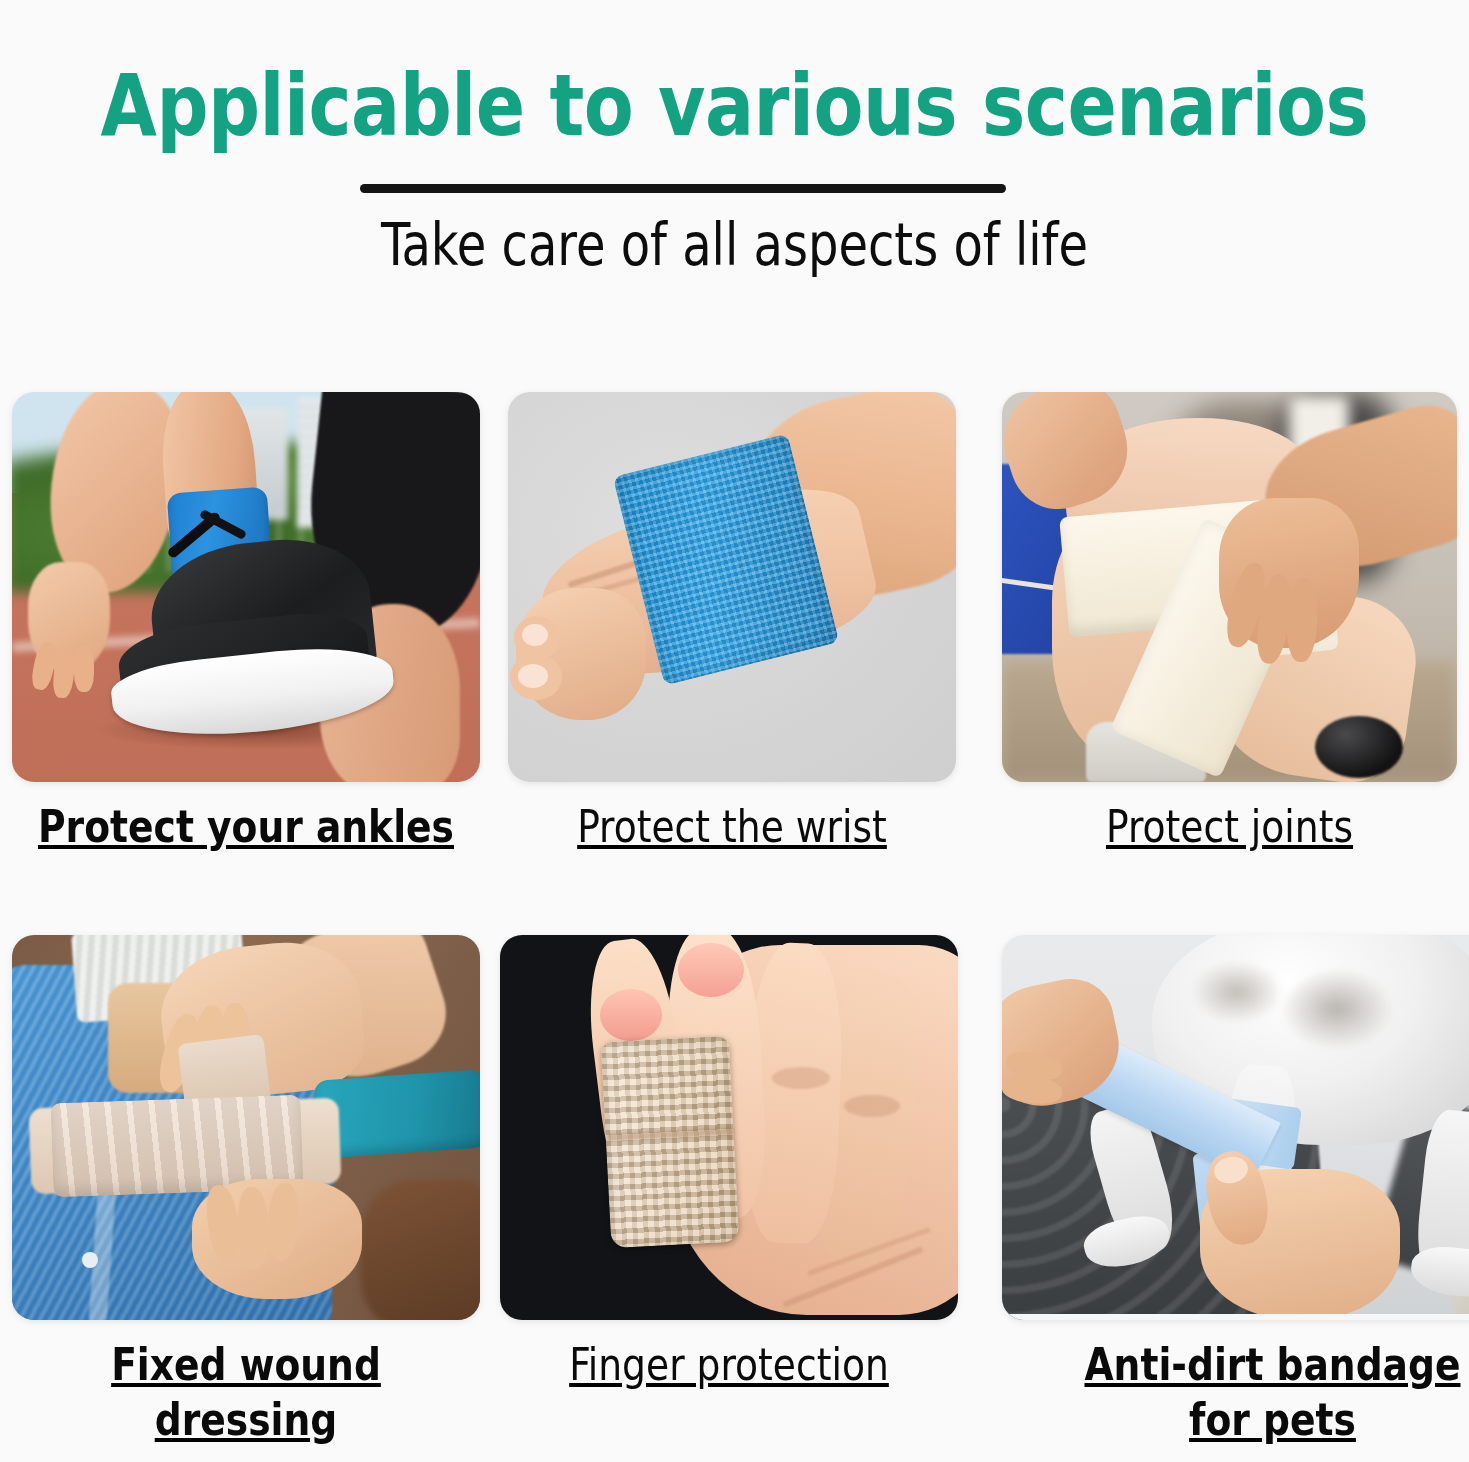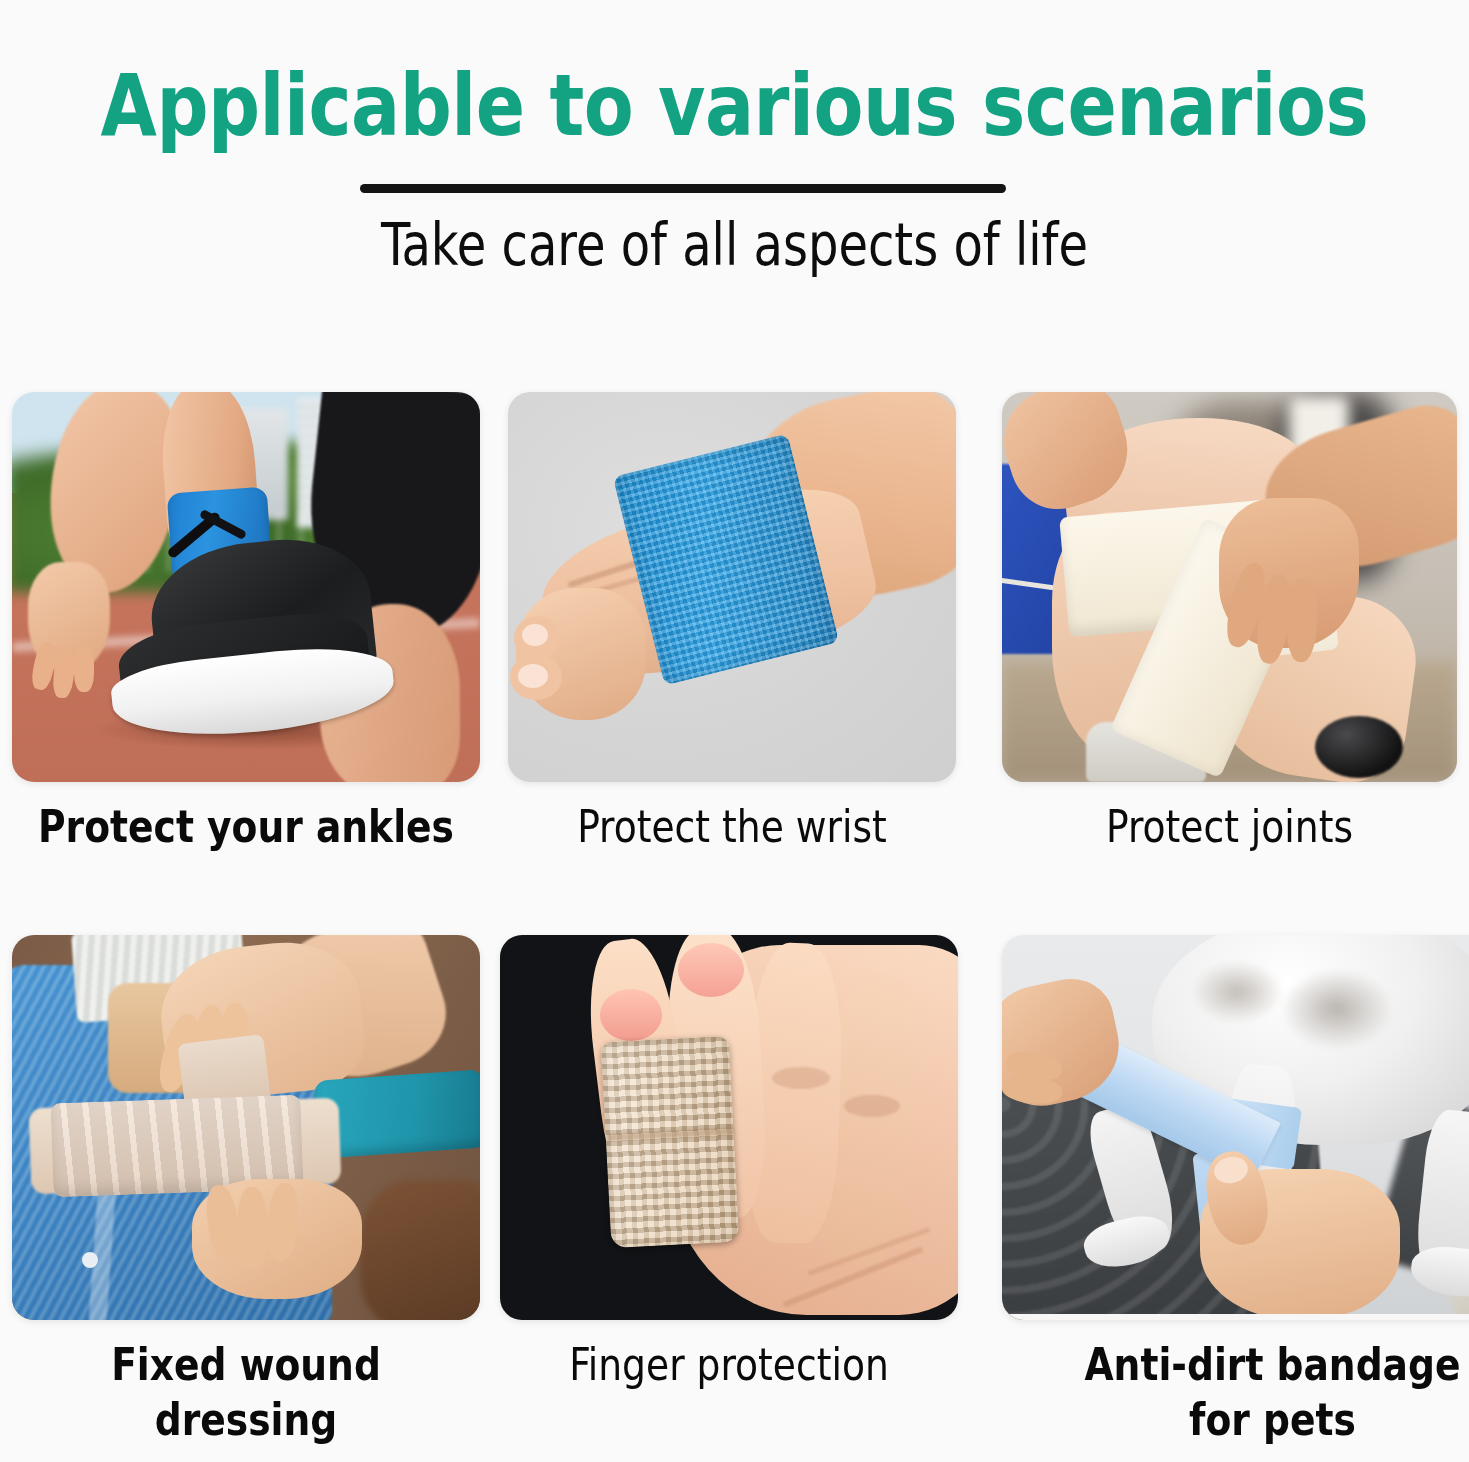--- a/index.html
+++ b/index.html
@@ -57,21 +57,21 @@
     line-height: 1.0;
   }
 
   
   .grid {
     position: absolute;
     top: 392px; left: 0;
     width: 1469px;
   }
 
-  .cell { position: absolute; }
+  .cell { position: absolute; text-decoration: underline; }
 
   
   .cell-0 { left: 12px;   top: 0px;   width: 468px; }
   .cell-1 { left: 508px;  top: 0px;   width: 448px; }
   .cell-2 { left: 1002px; top: 0px;   width: 455px; }
   
   .cell-3 { left: 12px;   top: 543px; width: 468px; }
   .cell-4 { left: 500px;  top: 543px; width: 458px; }
   .cell-5 { left: 1002px; top: 543px; width: 541px; }
 

